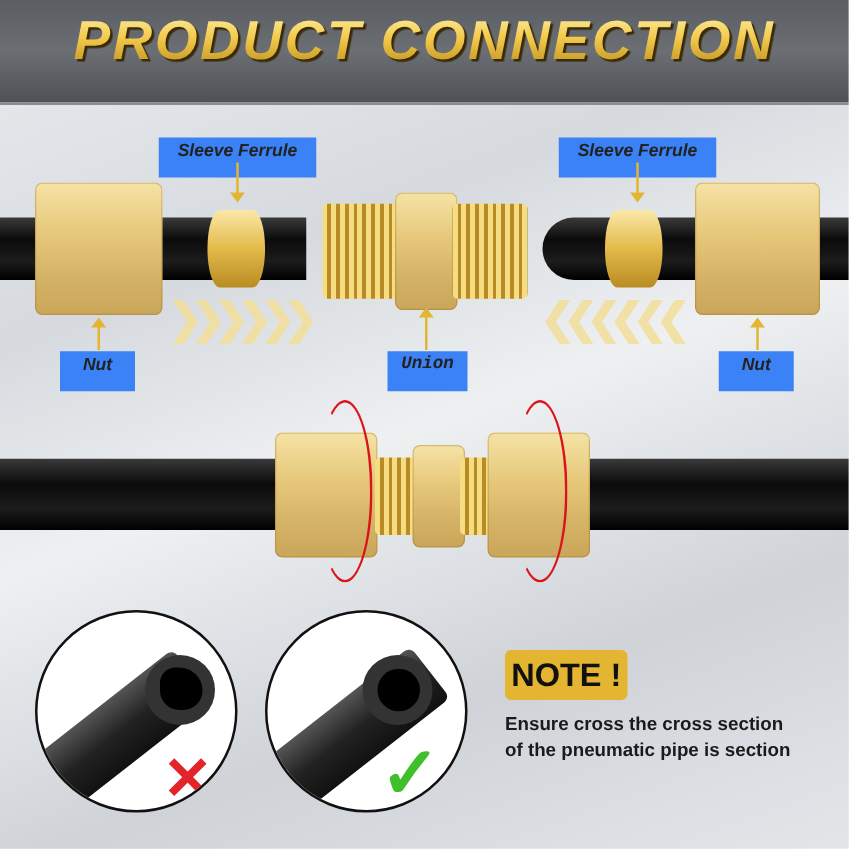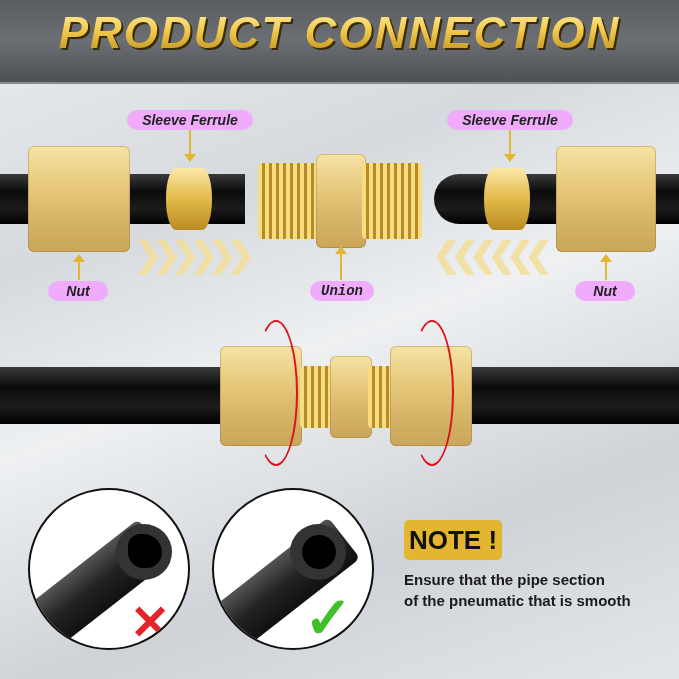--- a/index.html
+++ b/index.html
@@ -4,21 +4,21 @@
 <style>
   html,body{margin:0;padding:0;}
   body{width:679px;height:679px;position:relative;overflow:hidden;font-family:"Liberation Sans",sans-serif;
     background:linear-gradient(160deg,#e9ecef 0%,#d6dade 30%,#eef0f2 50%,#cfd3d8 75%,#e3e6e9 100%);}
   .header{position:absolute;left:0;top:0;width:679px;height:82px;
     background:linear-gradient(180deg,#5a5d62 0%,#6b6e73 50%,#4d5055 100%);border-bottom:2px solid #8a8d90;}
   .title{position:absolute;left:0;top:8px;width:679px;text-align:center;font-size:44px;font-weight:900;font-style:italic;
     letter-spacing:2px;color:#f0cd5c;
     background:linear-gradient(180deg,#fff2a8 0%,#f2c94c 45%,#b88a1a 100%);-webkit-background-clip:text;background-clip:text;-webkit-text-fill-color:transparent;
     filter:drop-shadow(2px 2px 0 #3a2a05);}
-  .label{position:absolute;height:20px;line-height:20px;background:#f0abfc;color:#222;font-size:14px;font-style:italic;font-weight:bold;text-align:center;border-radius:10px;}
+  .label{position:absolute;height:32px;line-height:20px;background:#3b82f6;color:#222;font-size:14px;font-style:italic;font-weight:bold;text-align:center;border-radius:0;}
   .arrow-line{position:absolute;width:2px;background:#e4b531;}
   .arrow-line::after{content:"";position:absolute;left:-5px;border-left:6px solid transparent;border-right:6px solid transparent;}
   .down::after{bottom:-6px;border-top:8px solid #e4b531;}
   .up::after{top:-6px;border-bottom:8px solid #e4b531;}
   .pipe{position:absolute;background:linear-gradient(180deg,#3a3a3a 0%,#0b0b0b 35%,#1c1c1c 70%,#000 100%);}
   .brass{background:linear-gradient(180deg,#f5e3a5 0%,#e6c77a 40%,#d6b467 70%,#c9a65a 100%);}
   .hex{position:absolute;border-radius:6px;box-shadow:inset 0 0 0 1px rgba(150,110,30,.35);}
   .ferrule{position:absolute;border-radius:10px/30px;background:linear-gradient(180deg,#fbe9a8 0%,#e3b94a 50%,#b98c23 100%);}
   .thread{position:absolute;background:repeating-linear-gradient(90deg,#f6dd82 0 4px,#b88b26 4px 7px);border-radius:4px;}
   .chevrons{position:absolute;color:#f3df9a;font-size:34px;font-weight:900;letter-spacing:-10px;opacity:.85;}
@@ -88,15 +88,15 @@
 </div>
 <div class="circle" style="left:212px;top:488px;">
   <div class="tube" style="left:-4px;top:68px;"></div>
   <div class="tube-end" style="left:76px;top:34px;"></div>
   <div class="tube-hole" style="left:88px;top:45px;"></div>
   <div style="position: absolute; left: 90px; top: 94px; font-size: 58px; font-weight: bold; color: rgb(63, 191, 42);">✓</div>
 </div>
 
 <div class="note">NOTE !</div>
 <div class="note-text">
-  <div>Ensure that the pipe section</div>
-  <div>of the pneumatic that is smooth</div>
+  <div>Ensure cross the cross section</div>
+  <div>of the pneumatic pipe is section</div>
 </div>
 
 </body></html>

